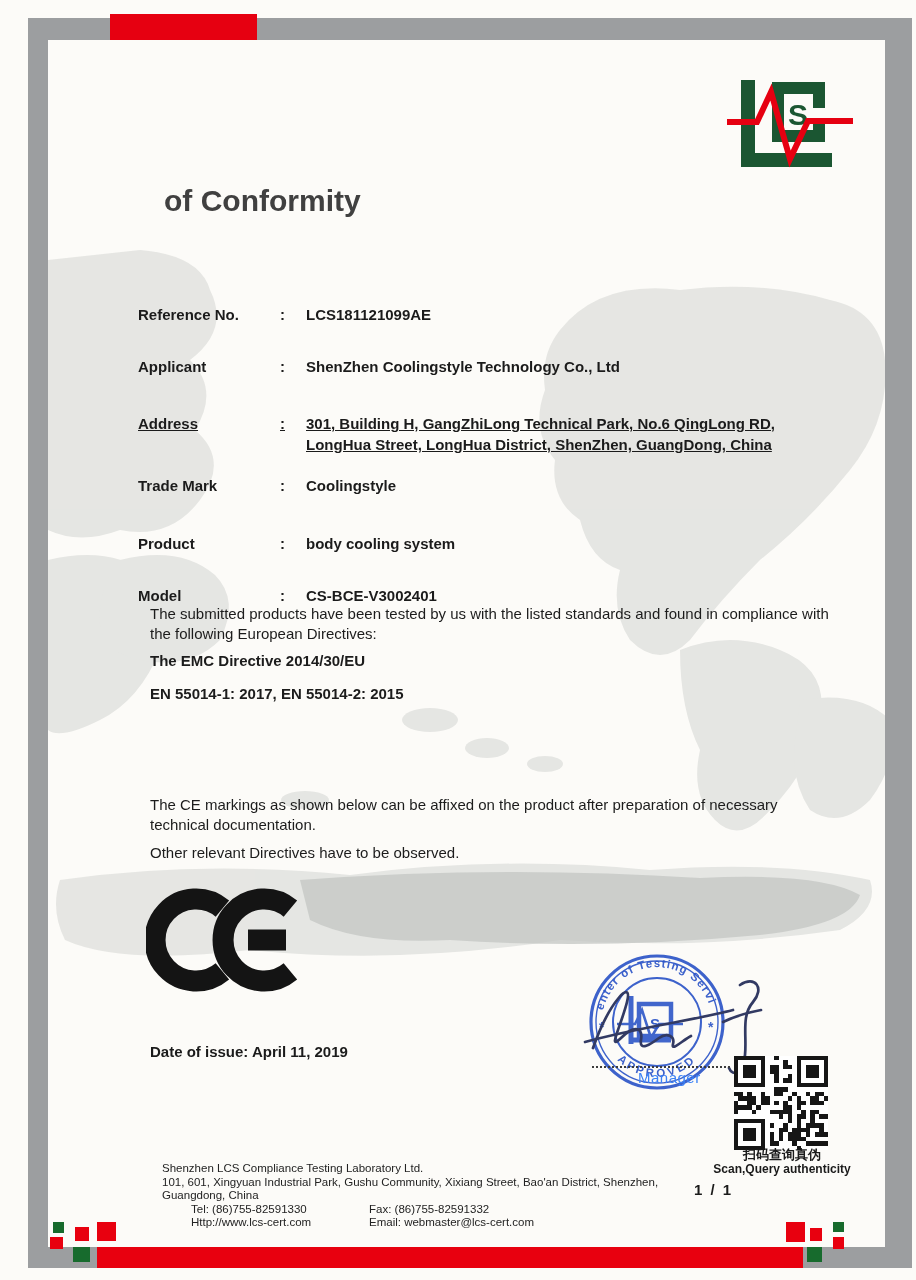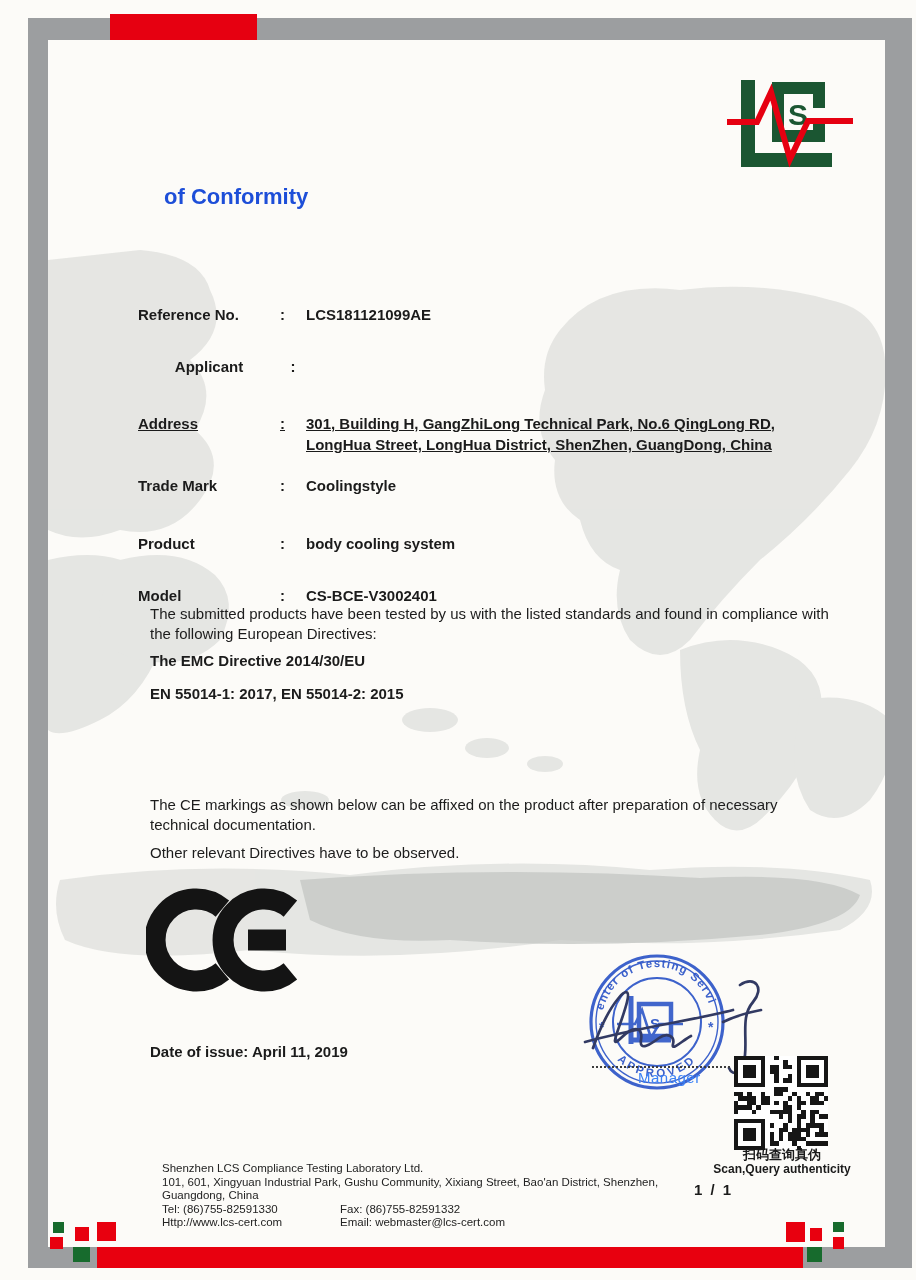--- a/index.html
+++ b/index.html
@@ -9,21 +9,21 @@
     font-family:"Liberation Sans", sans-serif;
   }
   .abs{position:absolute;}
   
   .frame{background:#9c9ea0;}
   .accent-red{background:#e60011;}
   
   .map{left:0;top:0;}
   
   .title1{left:162px;top:140px;font-size:41px;font-weight:bold;letter-spacing:1px;color:#161616;}
-  .title2{left:164px;top:184px;font-size:22px;font-weight:bold;color:#1d4ed8;}
+  .title2{left:164px;top:184px;font-size:30px;font-weight:bold;color:#404040;}
   
   .frow{left:138px;display:flex;font-size:15px;font-weight:bold;line-height:21px;margin-top:36px;}
   .flabel{width:142px;}
   .fcolon{width:26px;}
   .fvalue{width:515px;}
   
   .para{left:150px;width:690px;font-size:15px;line-height:20px;color:#1c1c1c;}
   .bold{font-weight:bold;}
   
   .date{left:150px;top:1043px;font-size:15px;font-weight:bold;}
@@ -32,21 +32,21 @@
   .manager{left:638px;top:1069px;font-size:15px;color:#3b82f6;letter-spacing:.5px;}
   
   .qr{left:734px;top:1056px;width:94px;height:94px;background:#fff;}
   .qrcap{left:694px;top:1147px;width:176px;text-align:center;}
   .qrcap .zh{font-size:13px;font-weight:bold;line-height:15px;}
   .qrcap .en{font-size:12px;font-weight:bold;line-height:14px;}
   .pagenum{left:694px;top:1181px;font-size:15px;font-weight:bold;letter-spacing:2px;}
   
   .footer{left:162px;top:1162px;width:540px;font-size:11.5px;line-height:13.6px;color:#232323;}
   .fcols{display:flex;}
-  .fcols .c1{width:178px;}
+  .fcols .c1{width:178px;margin-left:29px;}
   .sq{position:absolute;}
   .g{background:#176b2d;}
   .r{background:#e8000f;}
 </style>
 </head>
 <body>
 
 <div class="sheet">
 
   <svg class="abs map" width="916" height="1280" viewBox="0 0 916 1280">
@@ -82,23 +82,24 @@
     <polyline points="7,50 37,50 51,20 70,87 88,49 133,49" fill="none" stroke="#e60011" stroke-width="6" stroke-linejoin="miter"></polyline>
   </svg>
 
   <div class="abs title2">of Conformity</div>
 
   <div class="abs frow" style="top:268px;">
     <div class="flabel">Reference No.</div>
     <div class="fcolon">:</div>
     <div class="fvalue">LCS181121099AE</div>
   </div>
-  <div class="abs frow" style="top:320px;text-align:center;">
+  <div class="abs frow" style="top:320px;">
     <div class="flabel">Applicant</div>
     <div class="fcolon">:</div>
+    <div class="fvalue">ShenZhen Coolingstyle Technology Co., Ltd</div>
   </div>
   <div class="abs frow" style="top:377px;text-decoration:underline;">
     <div class="flabel">Address</div>
     <div class="fcolon">:</div>
     <div class="fvalue">301, Building H, GangZhiLong Technical Park, No.6 QingLong RD, LongHua Street, LongHua District, ShenZhen, GuangDong, China</div>
   </div>
   <div class="abs frow" style="top:439px;">
     <div class="flabel">Trade Mark</div>
     <div class="fcolon">:</div>
     <div class="fvalue">Coolingstyle</div>

